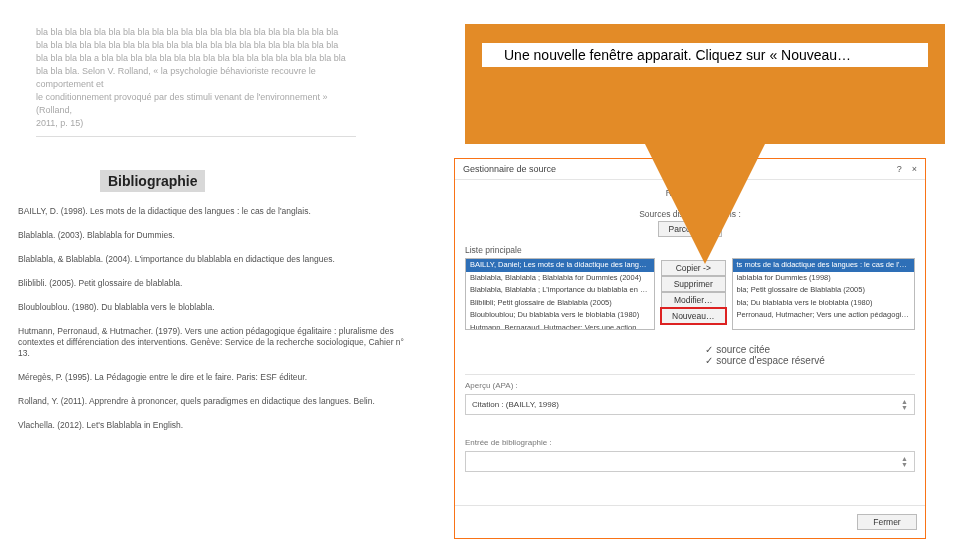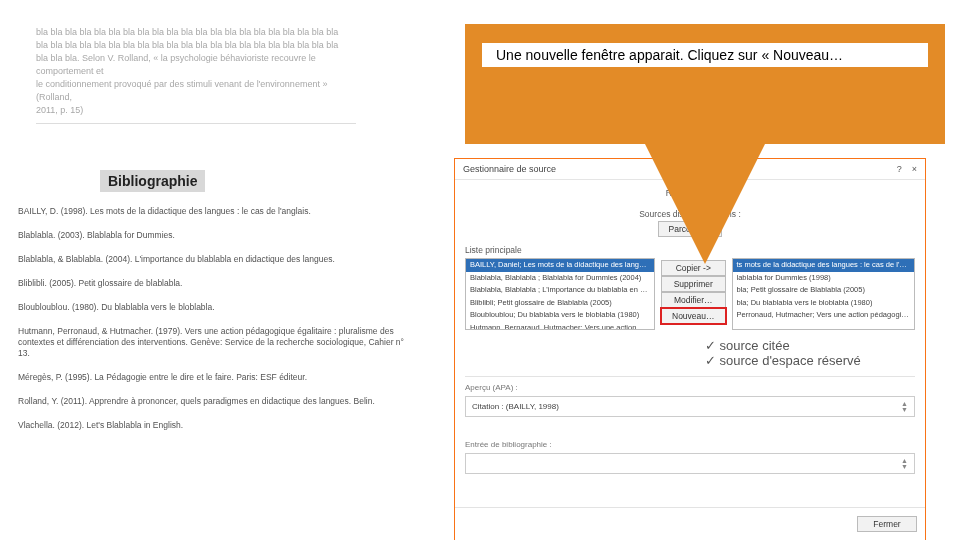--- a/index.html
+++ b/index.html
@@ -58,21 +58,21 @@
   }
   .callout-box {
     background: #E38B27;
     border: 1px solid #E38B27;
     padding: 18px 16px 10px 16px;
     height: 120px;
   }
   .callout-text {
     background: #fff;
     font-size: 14px;
-    padding: 4px 14px;
+    padding: 4px 22px;
     width: 100%;
   }
   .callout-tail {
     width: 0; height: 0;
     border-left: 60px solid transparent;
     border-right: 60px solid transparent;
     border-top: 120px solid #E38B27;
     margin-left: 180px;
   }
 
@@ -133,23 +133,23 @@
   .mid-btns {
     display: flex;
     flex-direction: column;
     padding-top: 2px;
   }
   .mid-btns .small-btn.hi {
     outline: 2px solid #D22;
     outline-offset: -1px;
   }
   .legend {
-    font-size: 13px;
+    font-size: 10px;
     color: #555;
-    margin: 8px 0 0 240px;
+    margin: 14px 0 0 240px;
   }
   .legend div::before { content: "✓ "; color: #555; }
   .preview {
     border-top: 1px solid #e3e3e3;
     margin-top: 8px; padding-top: 6px;
   }
   .prev-label { color: #777; font-size: 8px; margin-bottom: 4px; }
   .prev-box {
     border: 1px solid #ccc;
     padding: 4px 6px;
@@ -165,20 +165,21 @@
     display: flex; justify-content: flex-end;
   }
   .label { color: #555; font-size: 8.5px; }
 </style>
 </head>
 <body>
 
 <div class="doc-snippet">
   <div>bla bla bla bla bla bla bla bla bla bla bla bla bla bla bla bla bla bla bla bla bla</div>
   <div>bla bla bla bla bla bla bla bla bla bla bla bla bla bla bla bla bla bla bla bla bla</div>
+  <div>bla bla bla bla a bla bla bla bla bla bla bla bla bla bla bla bla bla bla bla bla bla</div>
   <div>bla bla bla. Selon V. Rolland, « la psychologie béhavioriste recouvre le comportement et</div>
   <div>le conditionnement provoqué par des stimuli venant de l'environnement » (Rolland,</div>
   <div>2011, p. 15)</div>
 </div>
 
 <div class="biblio">
   <h2>Bibliographie</h2>
   <p class="biblio-item">BAILLY, D. (1998). Les mots de la didactique des langues : le cas de l'anglais.</p>
   <p class="biblio-item">Blablabla. (2003). Blablabla for Dummies.</p>
   <p class="biblio-item">Blablabla, &amp; Blablabla. (2004). L'importance du blablabla en didactique des langues.</p>

